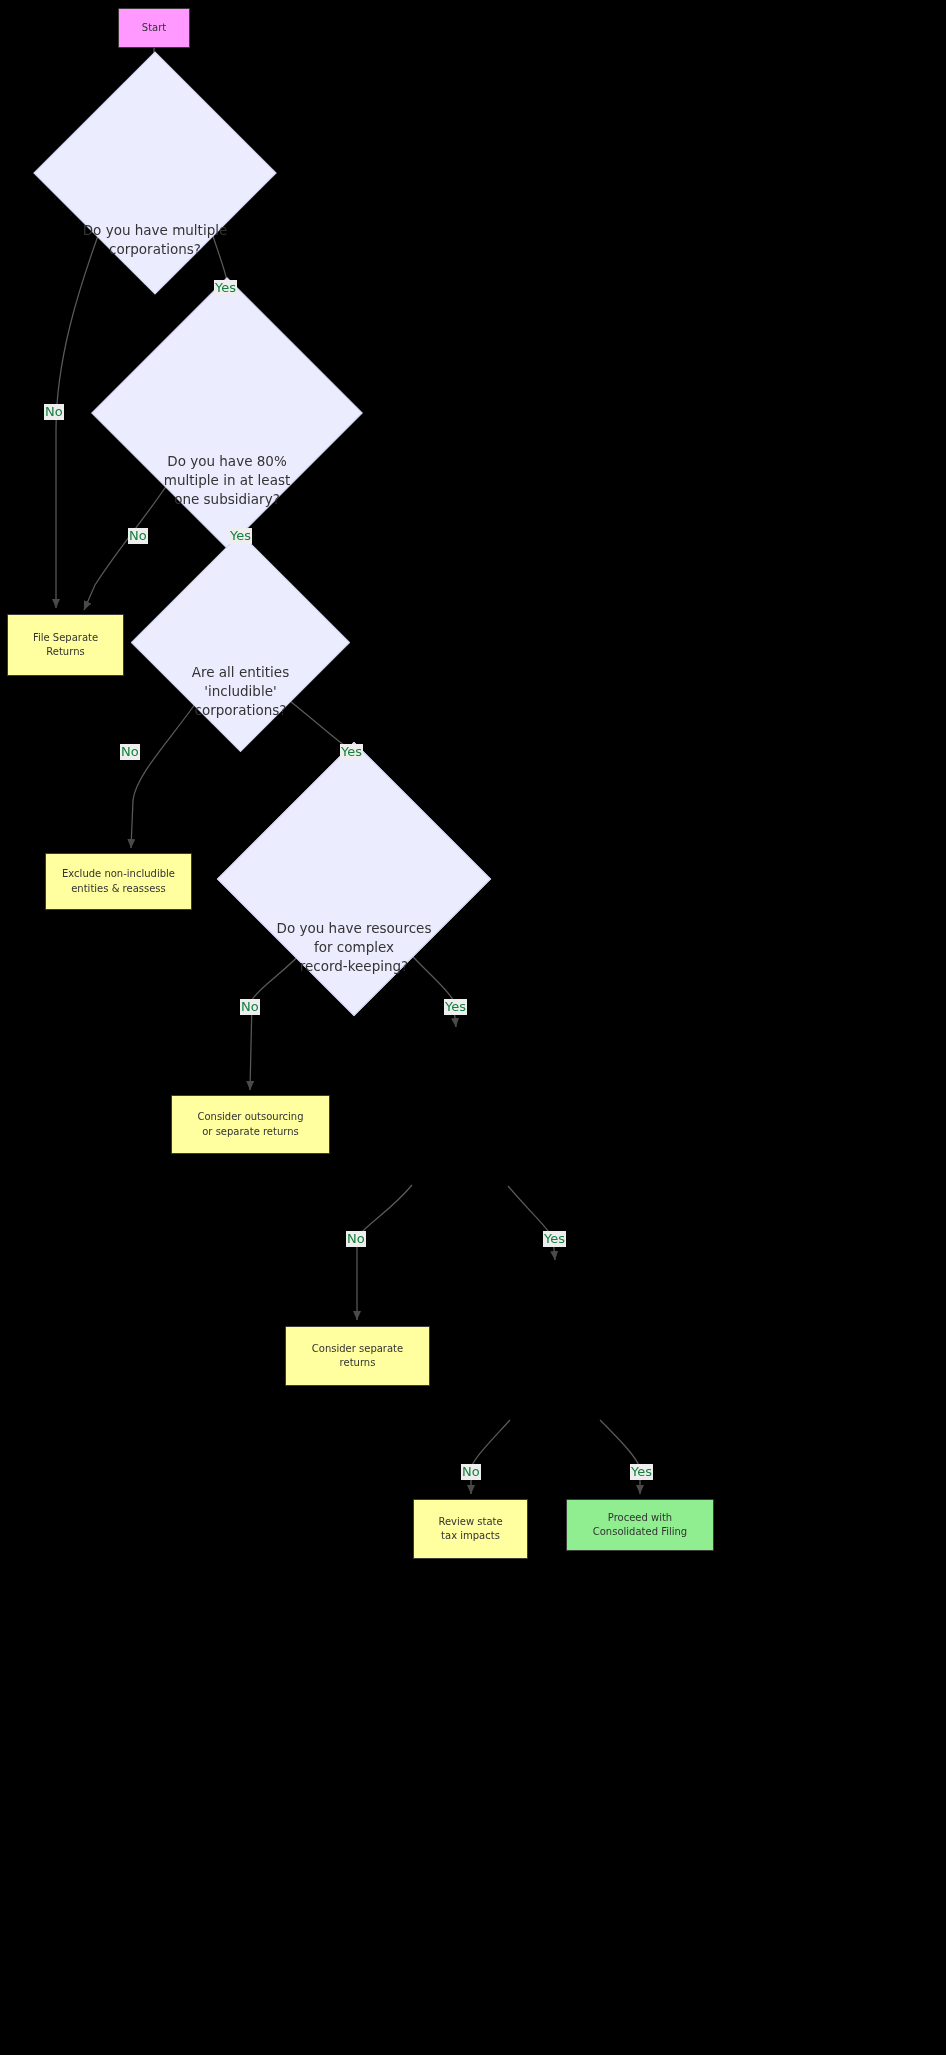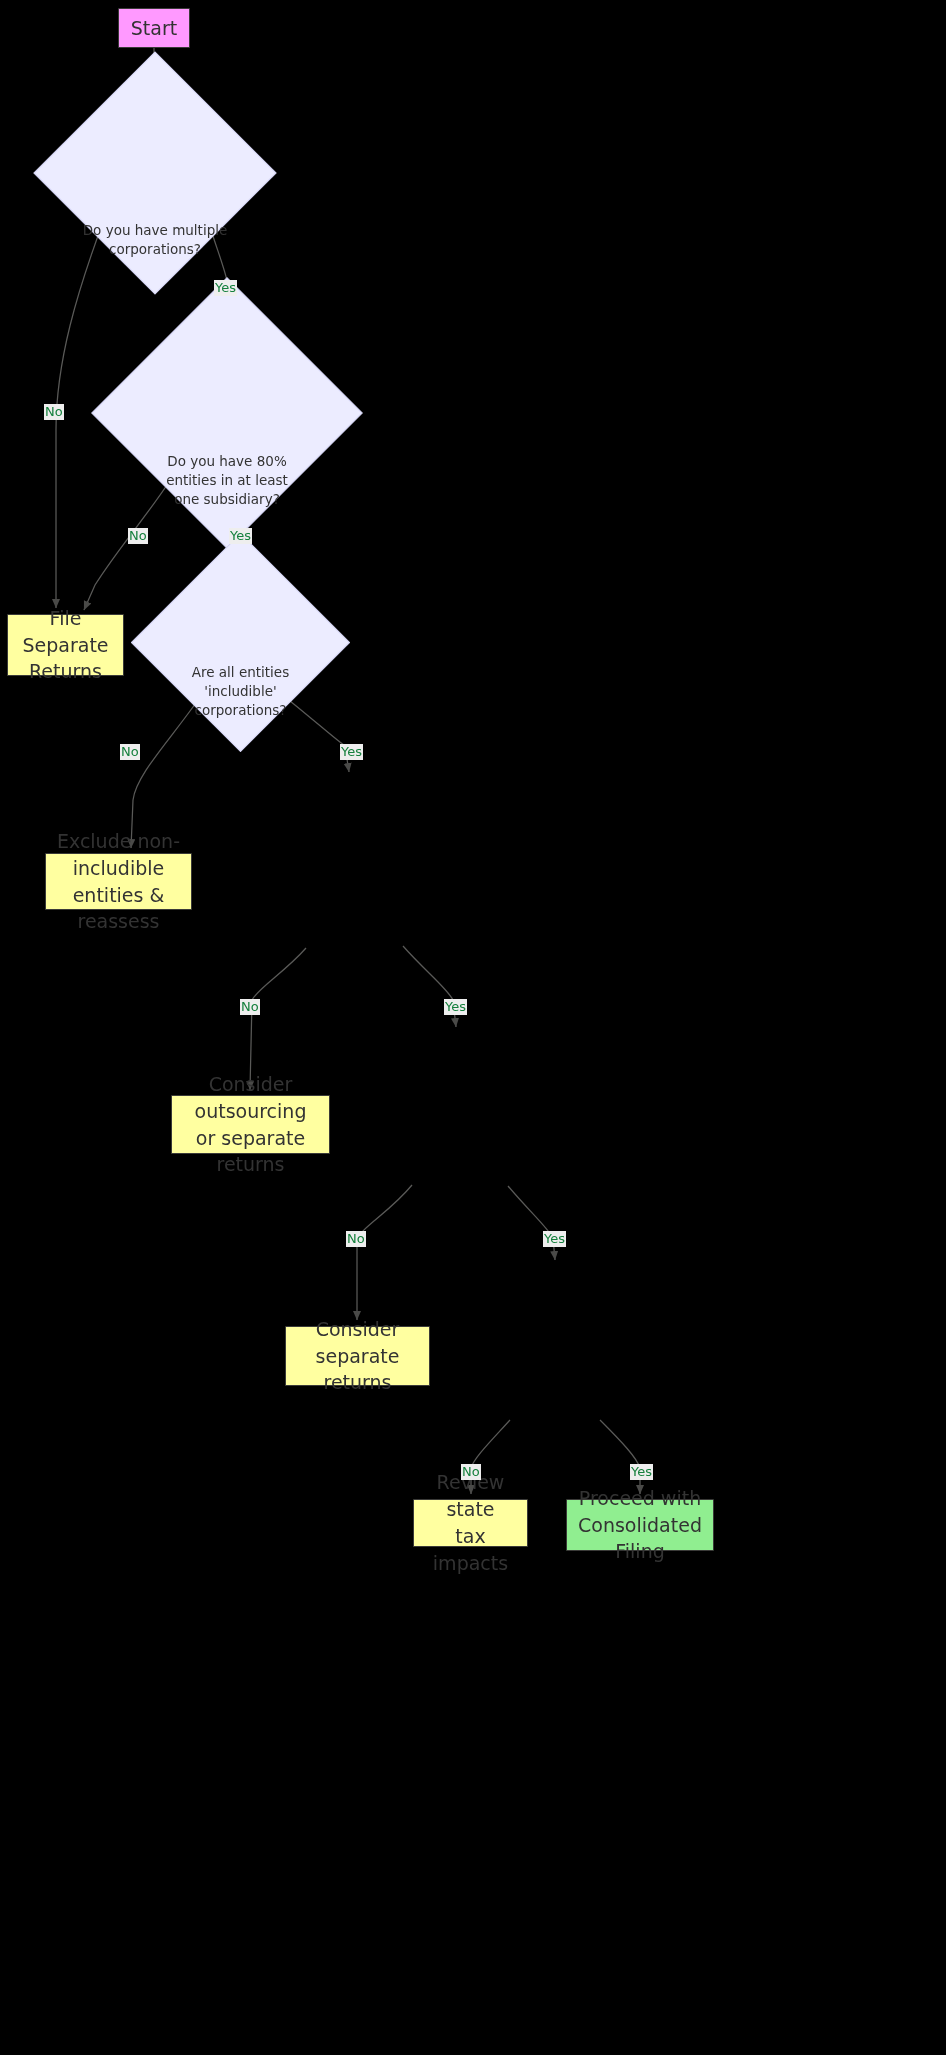--- a/index.html
+++ b/index.html
@@ -1,20 +1,20 @@
 <!DOCTYPE html>
 <html><head>
 <meta charset="utf-8">
 <style>
   html,body{margin:0;padding:0;background:#000;}
   #stage{position:relative;width:946px;height:2055px;background:#000;
          font-family:"DejaVu Sans", sans-serif;overflow:hidden;}
   svg.edges{position:absolute;left:0;top:0;width:946px;height:2055px;pointer-events:none;}
   .node{position:absolute;box-sizing:border-box;display:flex;align-items:center;
-        justify-content:center;text-align:center;color:#333;font-size:19px;line-height:1.42;}
+        justify-content:center;text-align:center;color:#333;font-size:10px;line-height:1.42;}
   .rect{border:1.6px solid #3a3a38;border-radius:1px;padding:4px 8px;}
   .rect.start{background:#ff99ff;}
   .rect.warn{background:#ffffa0;}
   .rect.good{background:#90ee90;}
   .diamond-wrap{position:absolute;}
   .diamond-shape{position:absolute;left:0;top:0;width:100%;height:100%;
         background:#ececff;border:1.3px solid #cfcff0;
         transform:rotate(45deg);box-sizing:border-box;}
   .diamond-label{position:absolute;left:0;top:0;width:100%;height:100%;
         display:flex;align-items:flex-end;justify-content:center;text-align:center;
@@ -62,37 +62,47 @@
         <span>corporations?</span>
       </span>
     </div>
   </div>
 
   <div class="diamond-wrap" style="left:131px;top:317px;width:192px;height:192px;">
     <div class="diamond-shape"></div>
     <div class="diamond-label">
       <span>
         <span>Do you have 80%</span><br>
-        <span>entities in at least</span><br>
+        <span>multiple in at least</span><br>
         <span>one subsidiary?</span>
       </span>
     </div>
   </div>
 
   <div class="diamond-wrap" style="left:163px;top:565px;width:155px;height:155px;">
     <div class="diamond-shape"></div>
     <div class="diamond-label">
       <span>
         <span>Are all entities</span><br>
         <span>'includible'</span><br>
         <span>corporations?</span>
       </span>
     </div>
   </div>
 
+  <div class="diamond-wrap" style="left:257px;top:782px;width:194px;height:194px;">
+    <div class="diamond-shape"></div>
+    <div class="diamond-label">
+      <span>
+        <span>Do you have resources</span><br>
+        <span>for complex</span><br>
+        <span>record-keeping?</span>
+      </span>
+    </div>
+  </div>
 
 
 
   <div class="node rect warn" style="left:7px;top:614px;width:117px;height:62px;">
     <span>
       <span>File Separate</span><br>
       <span>Returns</span>
     </span>
   </div>
 
@@ -110,21 +120,21 @@
     </span>
   </div>
 
   <div class="node rect warn" style="left:171px;top:1095px;width:159px;height:59px;">
     <span>
       <span>Consider outsourcing</span><br>
       <span>or separate returns</span>
     </span>
   </div>
 
-  <div class="node rect warn" style="left:413px;top:1499px;width:115px;height:48px;">
+  <div class="node rect warn" style="left:413px;top:1499px;width:115px;height:60px;">
     <span>
       <span>Review state</span><br>
       <span>tax impacts</span>
     </span>
   </div>
 
   <div class="node rect good" style="left:566px;top:1499px;width:148px;height:52px;">
     <span>
       <span>Proceed with</span><br>
       <span>Consolidated Filing</span>

